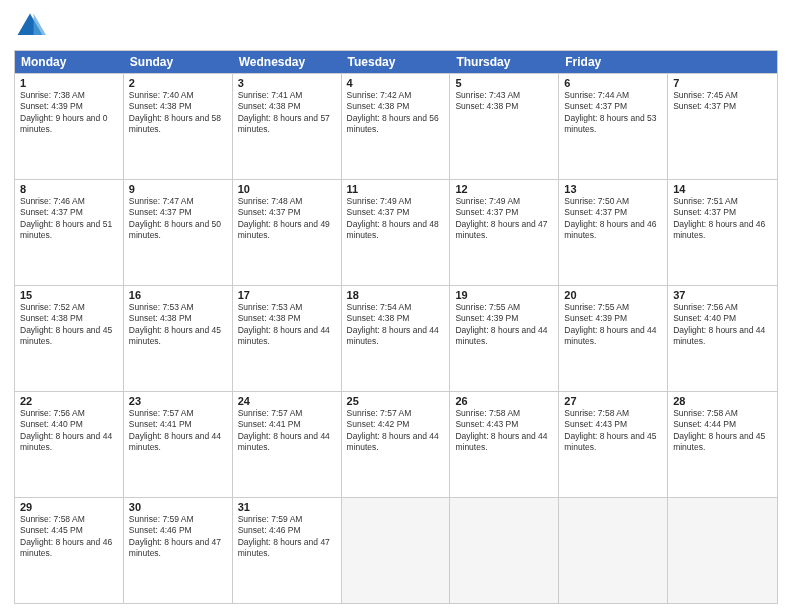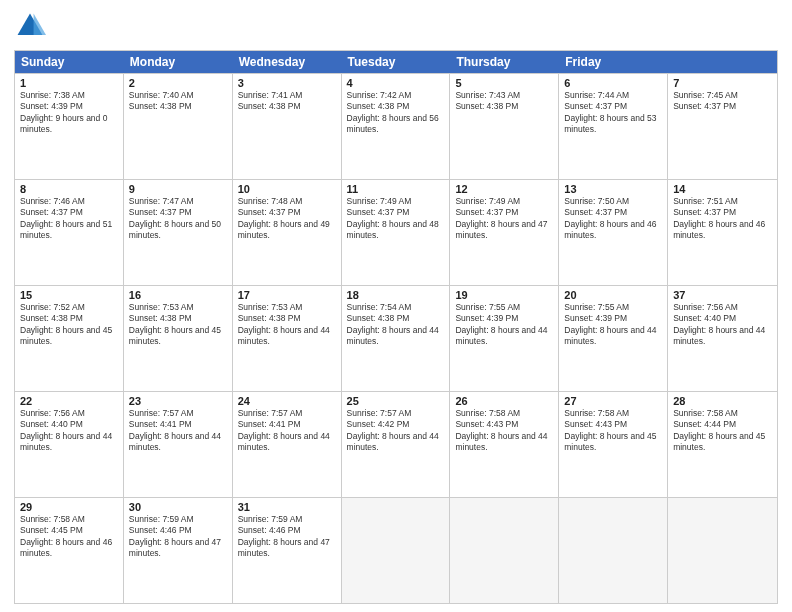--- a/index.html
+++ b/index.html
@@ -131,44 +131,46 @@
       </div>
     </div>
     <div class="title-block">
       <div class="month-title"></div>
       <div class="subtitle"></div>
     </div>
   </div>
 
   <div class="calendar">
     <div class="cal-header" id="cal-header">
+        <div class="cal-header-cell">Monday</div>
         <div class="cal-header-cell">Sunday</div>
-        <div class="cal-header-cell">Monday</div>
         <div class="cal-header-cell">Wednesday</div>
         <div class="cal-header-cell">Tuesday</div>
         <div class="cal-header-cell">Thursday</div>
         <div class="cal-header-cell">Friday</div>
       </div>
     <div class="cal-body" id="cal-body">
         <div class="cal-row">
           <div class="cal-cell">
             <span class="day-num">1</span>
             <span class="cell-line">Sunrise: 7:38 AM</span>
             <span class="cell-line">Sunset: 4:39 PM</span>
             <span class="cell-line">Daylight: 9 hours and 0 minutes.</span>
           </div>
           <div class="cal-cell">
             <span class="day-num">2</span>
             <span class="cell-line">Sunrise: 7:40 AM</span>
             <span class="cell-line">Sunset: 4:38 PM</span>
+            <span class="cell-line">Daylight: 8 hours and 58 minutes.</span>
           </div>
           <div class="cal-cell">
             <span class="day-num">3</span>
             <span class="cell-line">Sunrise: 7:41 AM</span>
             <span class="cell-line">Sunset: 4:38 PM</span>
+            <span class="cell-line">Daylight: 8 hours and 57 minutes.</span>
           </div>
           <div class="cal-cell">
             <span class="day-num">4</span>
             <span class="cell-line">Sunrise: 7:42 AM</span>
             <span class="cell-line">Sunset: 4:38 PM</span>
             <span class="cell-line">Daylight: 8 hours and 56 minutes.</span>
           </div>
           <div class="cal-cell">
             <span class="day-num">5</span>
             <span class="cell-line">Sunrise: 7:43 AM</span>

